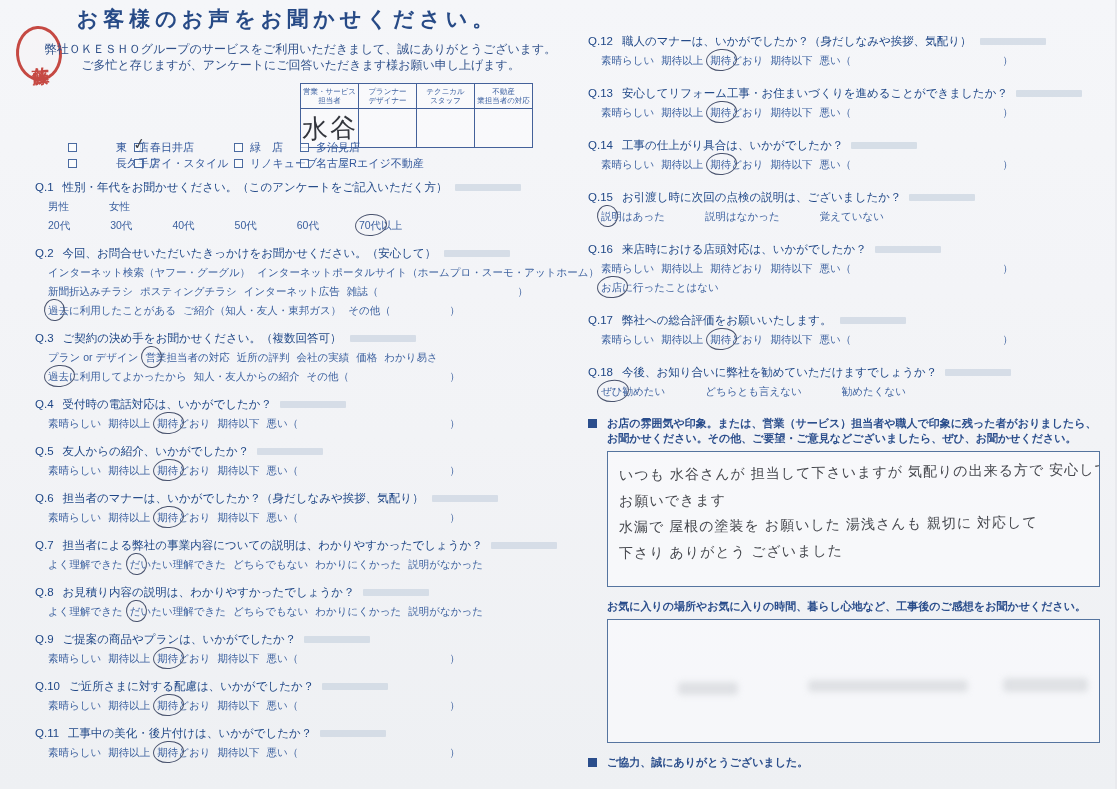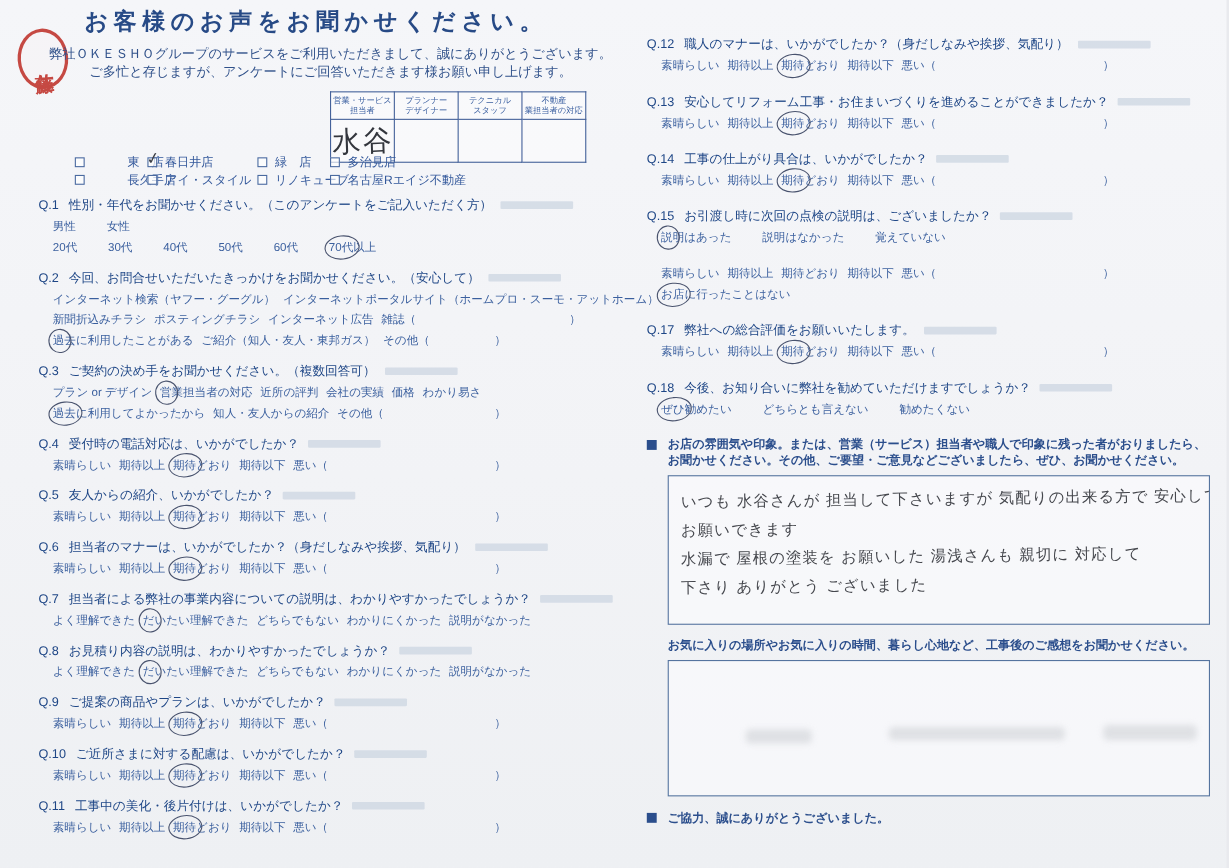--- a/index.html
+++ b/index.html
@@ -42,21 +42,21 @@
   .col-left  { position:absolute; left:35px;  top:179px; width:532px; }
   .col-right { position:absolute; left:588px; top:33px;  width:529px; }
   .q-block { margin-bottom:12px; }
   .col-right .q-block { margin-bottom:17px; }
   .q-head { display:flex; gap:9px; font-size:11.5px; font-weight:normal; color:#1e4686;
             line-height:16px; white-space:nowrap; }
   .q-title::after { content:""; display:inline-block; width:66px; height:7px;
                     background:#ccd6e2; opacity:.75; margin-left:8px; border-radius:1px; }
   .q-row { display:flex; column-gap:7px; font-size:10.5px; color:#3a5f9e; line-height:16px;
            margin:3px 0 0 13px; white-space:nowrap; }
-  .q-row.wide { column-gap:28px; }
+  .q-row.wide { column-gap:40px; }
   .q-row.has-grow { width:412px; }
   .q-row.xl { width:480px; }
   .opt { position:relative; }
   .opt.grow { margin-left:auto; }
   .circled { position:relative; display:inline-block; }
   .circled::after { content:""; position:absolute; left:-4px; top:-3px; right:-6px; bottom:-3px;
                     border:1.6px solid #49536e; border-radius:50%; transform:rotate(-6deg); }
 
   
   .bullet { display:inline-block; width:9px; height:9px; background:#2b4e8c; margin-right:10px; flex:0 0 9px; }
@@ -380,20 +380,24 @@
             <span class="q-no">Q.15</span>
             <span class="q-title">お引渡し時に次回の点検の説明は、ございましたか？</span>
           </div>
           <div class="q-row wide">
             <span class="opt"><span class="circled">説</span>明はあった</span>
             <span class="opt">説明はなかった</span>
             <span class="opt">覚えていない</span>
           </div>
         </div>
         <div class="q-block">
+          <div class="q-head">
+            <span class="q-no">Q.16</span>
+            <span class="q-title">来店時における店頭対応は、いかがでしたか？</span>
+          </div>
           <div class="q-row has-grow">
             <span class="opt">素晴らしい</span>
             <span class="opt">期待以上</span>
             <span class="opt">期待どおり</span>
             <span class="opt">期待以下</span>
             <span class="opt">悪い（</span>
             <span class="opt grow">）</span>
           </div>
           <div class="q-row">
             <span class="opt"><span class="circled">お店</span>に行ったことはない</span>

